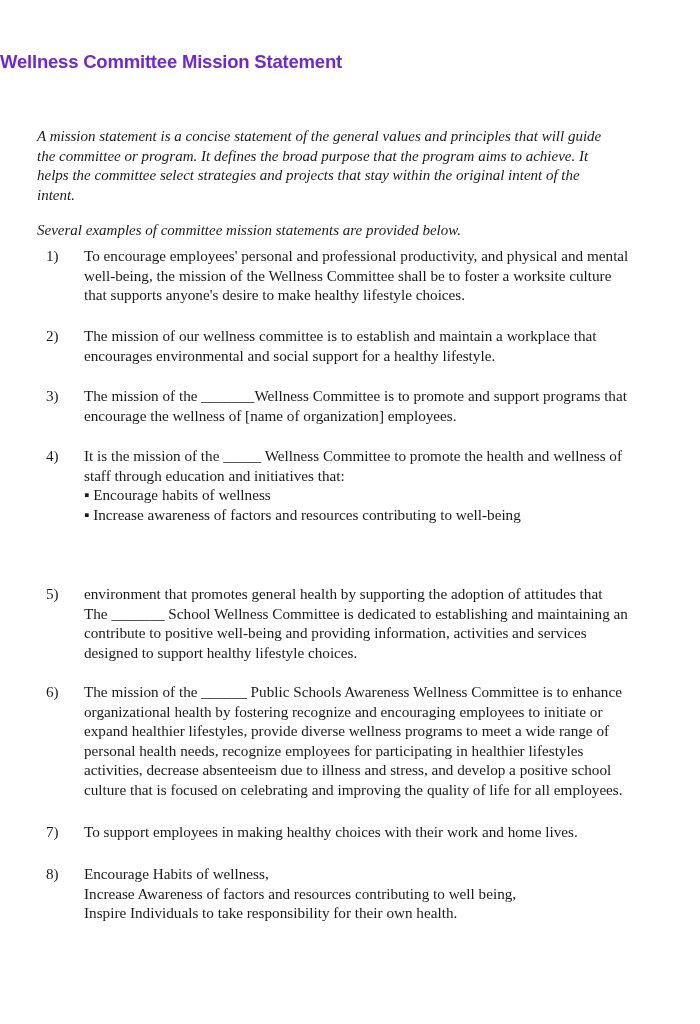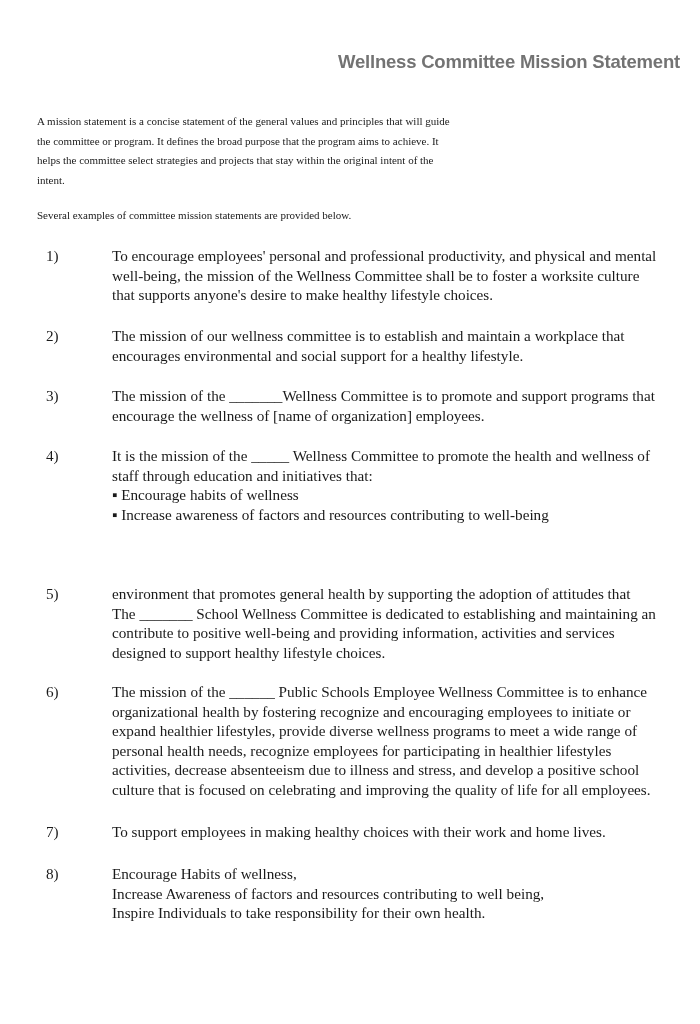--- a/index.html
+++ b/index.html
@@ -1,33 +1,33 @@
 <!DOCTYPE html>
 <html><head>
 <meta charset="utf-8">
 <style>
   html, body { margin: 0; padding: 0; background: #ffffff; }
   body { width: 700px; height: 1024px; position: relative; overflow: hidden; color: #1a1a1a; }
   .title {
-    position: absolute; left: 0; width: 680px; top: 51px; text-align: right;
+    position: absolute; left: 0; width: 680px; top: 51px; text-align: left;
     font-family: "Liberation Sans", sans-serif; font-weight: bold; font-size: 18.5px;
-    letter-spacing: -0.2px; color: #737373;
+    letter-spacing: -0.2px; color: #6d28d9;
   }
   .intro {
     position: absolute; left: 37px; width: 640px;
-    font-family: "Liberation Serif", serif; font-size: 11px;
-    line-height: 19.5px; color: #1a1a1a;
+    font-family: "Liberation Serif", serif; font-style: italic; font-size: 15px;
+    line-height: 19.5px; color: #1a1a1a; margin-top: 15px;
   }
   .item {
     position: absolute; left: 0; width: 700px;
     font-family: "Liberation Serif", serif; font-size: 15.2px; line-height: 19.5px; color: #1a1a1a;
   }
   .item .num { position: absolute; left: 46px; top: 0; }
   .item .body { position: absolute; left: 84px; top: 0; width: 580px; }
-  .item .line { display: block; white-space: nowrap; margin-left: 28px; }
+  .item .line { display: block; white-space: nowrap; }
 </style>
 </head>
 <body>
 
 <div>
 
   <div class="title">Wellness Committee Mission Statement</div>
 
   <div class="intro" style="top:112px;">
     <span class="line" style="display:block;white-space:nowrap;">A mission statement is a concise statement of the general values and principles that will guide</span>
@@ -81,21 +81,21 @@
       <span class="line">environment that promotes general health by supporting the adoption of attitudes that</span>
       <span class="line">The _______ School Wellness Committee is dedicated to establishing and maintaining an</span>
       <span class="line">contribute to positive well-being and providing information, activities and services</span>
       <span class="line">designed to support healthy lifestyle choices.</span>
     </div>
   </div>
 
   <div class="item" style="top:682px;">
     <span class="num">6)</span>
     <div class="body">
-      <span class="line">The mission of the ______ Public Schools Employee Wellness Committee is to enhance</span>
+      <span class="line">The mission of the ______ Public Schools Awareness Wellness Committee is to enhance</span>
       <span class="line">organizational health by fostering recognize and encouraging employees to initiate or</span>
       <span class="line">expand healthier lifestyles, provide diverse wellness programs to meet a wide range of</span>
       <span class="line">personal health needs, recognize employees for participating in healthier lifestyles</span>
       <span class="line">activities, decrease absenteeism due to illness and stress, and develop a positive school</span>
       <span class="line">culture that is focused on celebrating and improving the quality of life for all employees.</span>
     </div>
   </div>
 
   <div class="item" style="top:822px;">
     <span class="num">7)</span>

